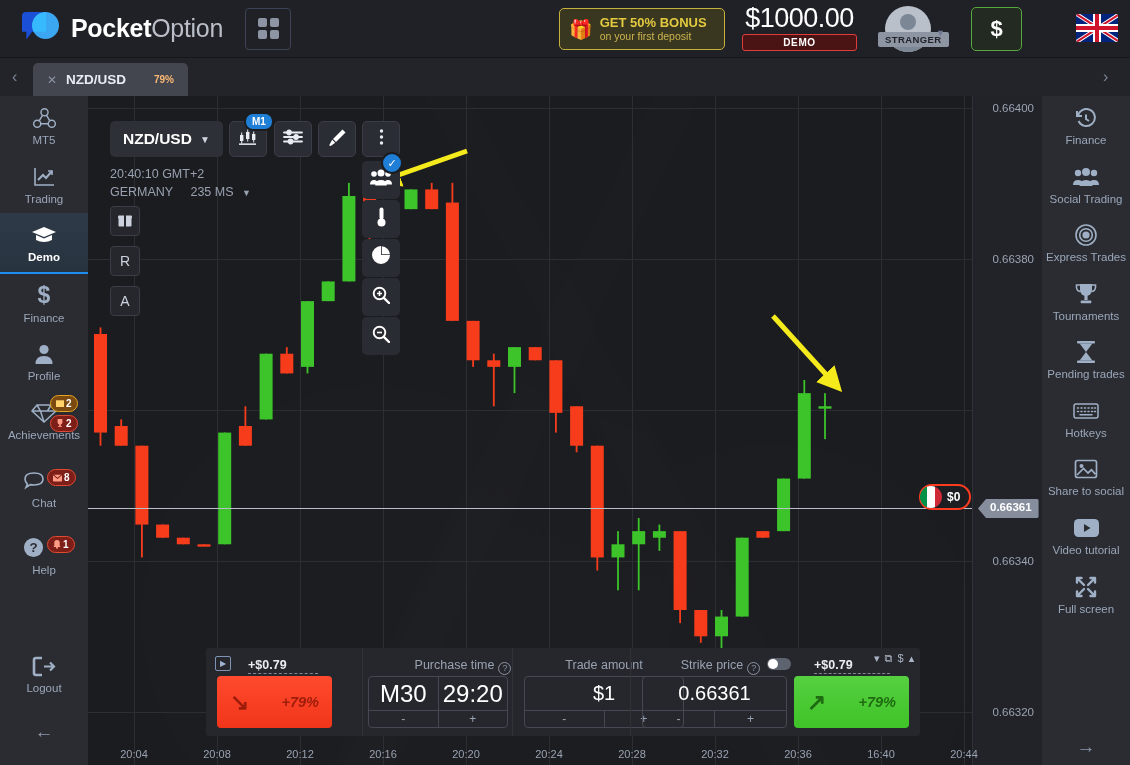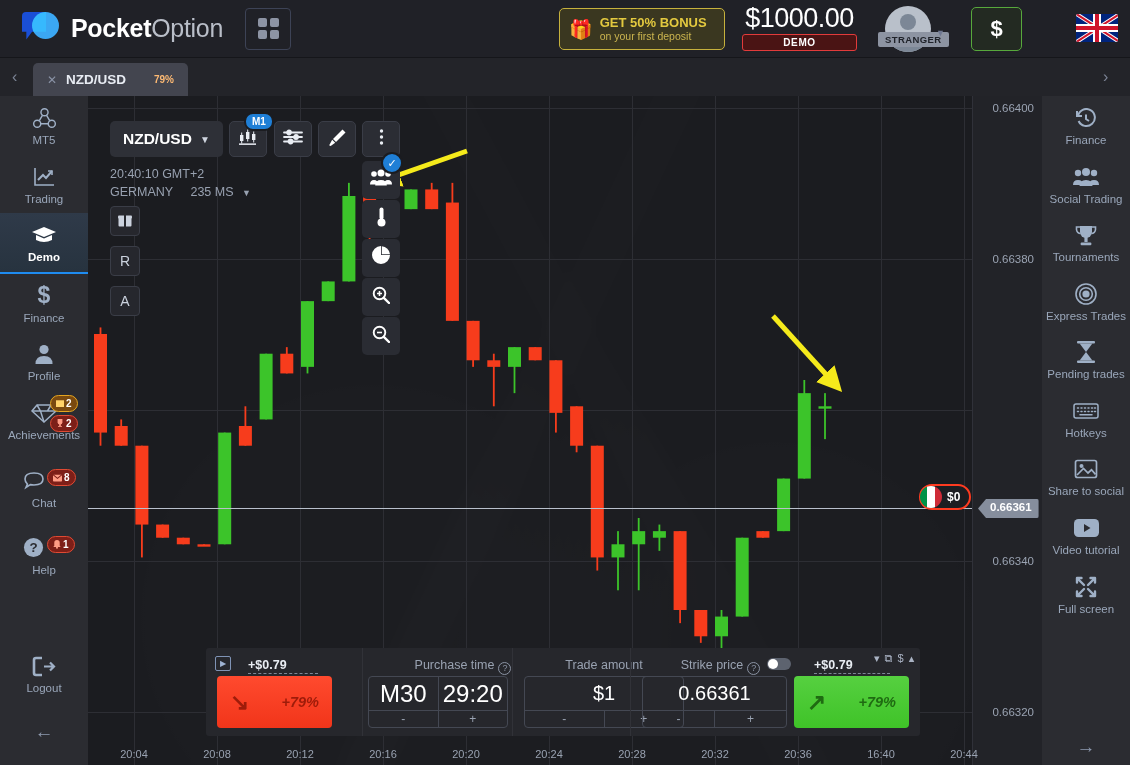--- a/index.html
+++ b/index.html
@@ -392,39 +392,39 @@
             <circle cx="21" cy="6" r="3.2"></circle>
             <circle cx="13" cy="5" r="4"></circle>
           <path d="M0 18 q0-5 5-5 t5 5 z M16 18 q0-5 5-5 t5 5 z M6.5 19 q0-6 6.5-6 t6.5 6 z"></path>
         </svg>
       </div>
       <div class="lb">Social Trading</div>
     </div>
 
     <div class="sitem">
       <div class="ic">
+        <svg width="22" height="22" viewBox="0 0 22 22" fill="none" stroke="#9fb0c6" stroke-width="1.6">
+          <circle cx="11" cy="11" r="10"></circle>
+            <circle cx="11" cy="11" r="6.3"></circle>
+            <circle cx="11" cy="11" r="2.8" fill="#9fb0c6"></circle>
+        </svg>
+      </div>
+      <div class="lb">Express Trades</div>
+    </div>
+
+    <div class="sitem">
+      <div class="ic">
         <svg width="22" height="21" viewBox="0 0 22 21" fill="#9fb0c6">
           <path d="M5 1 h12 v6 a6 6 0 0 1-12 0z"></path>
             <path d="M5 2 H1.5 v2.5 A4 4 0 0 0 5.6 8.4 M17 2 h3.5 v2.5 a4 4 0 0 1-4.1 3.9" stroke="#9fb0c6" stroke-width="1.6" fill="none"></path>
           <rect x="9.4" y="12" width="3.2" height="5"></rect>
             <rect x="5.6" y="17.6" width="10.8" height="2.6" rx="1"></rect>
         </svg>
       </div>
       <div class="lb">Tournaments</div>
-    </div>
-
-    <div class="sitem">
-      <div class="ic">
-        <svg width="22" height="22" viewBox="0 0 22 22" fill="none" stroke="#9fb0c6" stroke-width="1.6">
-          <circle cx="11" cy="11" r="10"></circle>
-            <circle cx="11" cy="11" r="6.3"></circle>
-            <circle cx="11" cy="11" r="2.8" fill="#9fb0c6"></circle>
-        </svg>
-      </div>
-      <div class="lb">Express Trades</div>
     </div>
 
     <div class="sitem">
       <div class="ic">
         <svg width="18" height="22" viewBox="0 0 18 22" fill="#9fb0c6">
           <rect x="0" y="0" width="18" height="2.4" rx="1"></rect>
             <rect x="0" y="19.6" width="18" height="2.4" rx="1"></rect>
           <path d="M2.6 2.4 h12.8 L9 11 z"></path>
             <path d="M9 11 L15.4 19.6 H2.6 z"></path>
         </svg>

